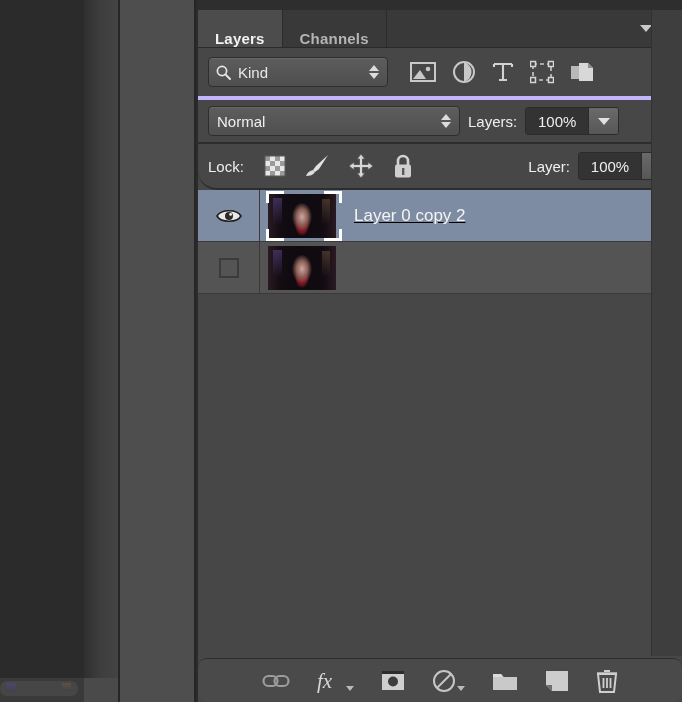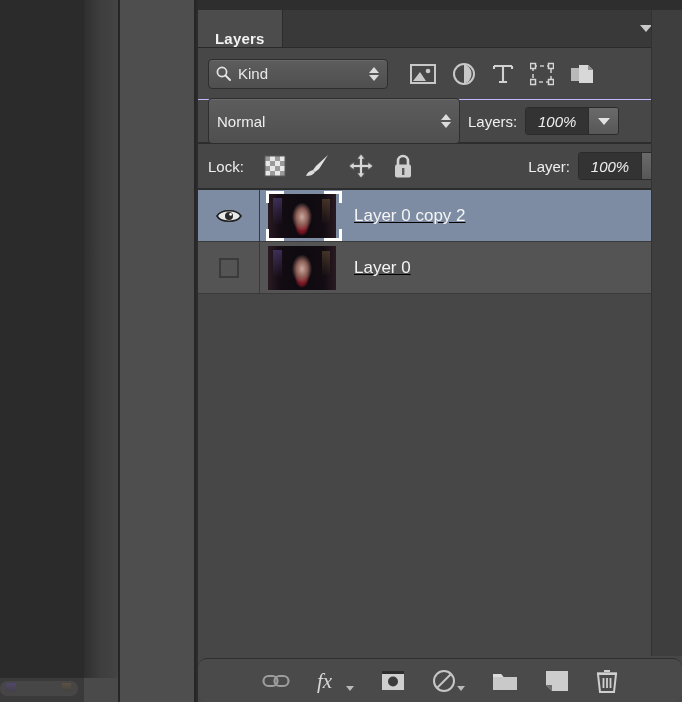--- a/index.html
+++ b/index.html
@@ -71,21 +71,21 @@
     width: 0; height: 0; border-left: 6px solid transparent;
     border-right: 6px solid transparent; border-top: 7px solid #c9c9c9;
   }
   .menu-lines { display: flex; flex-direction: column; gap: 2px; }
   .menu-lines i { display: block; width: 15px; height: 2px; background: #c9c9c9; }
 
   
   .filter-row {
     flex: none; height: 52px; background: #474747;
     display: flex; align-items: center; padding: 0 10px;
-    border-bottom: 1px solid #c4b5fd;
+    border-bottom: 4px solid #c4b5fd;
   }
   .kind-select {
     width: 180px; height: 30px; border-radius: 4px;
     background: linear-gradient(to bottom, #5d5d5d, #4f4f4f);
     border: 1px solid #2e2e2e;
     display: flex; align-items: center; padding: 0 6px;
     position: relative; box-shadow: 0 1px 0 rgba(255,255,255,.07) inset;
   }
   .kind-label { color: #e8e8e8; font-size: 15px; margin-left: 6px; }
   .svgicon { display: block; }
@@ -106,53 +106,53 @@
     background: linear-gradient(to bottom, #cfcfcf, #8d8d8d);
   }
 
   
   .blend-row {
     flex: none; height: 44px; background: #474747;
     display: flex; align-items: center; padding: 0 10px; gap: 8px;
     border-bottom: 2px solid #2d2d2d;
   }
   .blend-select {
-    width: 252px; height: 46px; border-radius: 4px;
+    width: 252px; height: 30px; border-radius: 4px;
     background: linear-gradient(to bottom, #5d5d5d, #4f4f4f);
     border: 1px solid #2e2e2e; position: relative;
     display: flex; align-items: center; padding: 0 8px;
     box-shadow: 0 1px 0 rgba(255,255,255,.07) inset;
   }
   .blend-label { color: #efefef; font-size: 15px; }
   .field-label { color: #efefef; font-size: 15px; white-space: nowrap; }
   .num-field {
     display: flex; align-items: stretch; height: 28px;
     border: 1px solid #2b2b2b; border-radius: 3px; overflow: hidden;
   }
   .num-value {
     background: #333; color: #eee; font-size: 15px;
     display: flex; align-items: center; justify-content: center;
     width: 62px;
-    font-style: italic;
   }
   .num-arrow {
     width: 30px; background: linear-gradient(to bottom, #6a6a6a, #575757);
     border-left: 1px solid #2b2b2b;
     display: flex; align-items: center; justify-content: center;
   }
   .num-arrow .tri {
     width: 0; height: 0; border-left: 6px solid transparent;
     border-right: 6px solid transparent; border-top: 7px solid #e2e2e2;
   }
 
   
   .lock-row {
     flex: none; height: 46px; background: #474747;
     display: flex; align-items: center; padding: 0 10px; gap: 8px;
     border-bottom: 2px solid #2d2d2d;
+    border-radius: 19px;
   }
   .lock-icons { display: flex; align-items: center; gap: 18px; margin-left: 12px; }
   .spacer { flex: 1; }
 
   
   .layer-list { flex: 1; background: #474747; overflow: hidden; position: relative; text-decoration: underline; }
   .layer-row {
     height: 52px; display: flex; align-items: center;
     border-bottom: 1px solid #3a3a3a;
     background: #545454;
@@ -223,20 +223,23 @@
   </div>
   <div class="gray-column"></div>
 
   <div class="panel">
 
     <div class="panel-topline"></div>
 
     <div class="tabbar">
       <div class="tab active">
         <span>Layers</span>
+      </div>
+      <div class="tab">
+        <span>Channels</span>
       </div>
       <div class="tab-filler"></div>
       <div class="panel-menu">
         <span class="menu-tri"></span>
         <span class="menu-lines">
           <i></i>
             <i></i>
             <i></i>
             <i></i>
         </span>
@@ -374,23 +377,20 @@
       </div>
 
 
       <div class="layer-row">
         <div class="vis-cell">
           <span class="vis-box"></span>
         </div>
         <div class="thumb-cell">
           <div class="thumb"></div>
         </div>
-        <div class="name-cell">
-          <span class="layer-name">Layer 0</span>
-        </div>
       </div>
 
     </div>
 
     <div class="panel-footer">
       <span class="foot-btn">
         <svg width="28" height="18" viewBox="0 0 28 18">
           <rect x="1.5" y="4" width="14" height="10" rx="5" fill="none" stroke="#9d9d9d" stroke-width="2.2"></rect>
           <rect x="12.5" y="4" width="14" height="10" rx="5" fill="none" stroke="#9d9d9d" stroke-width="2.2"></rect>
         </svg>

